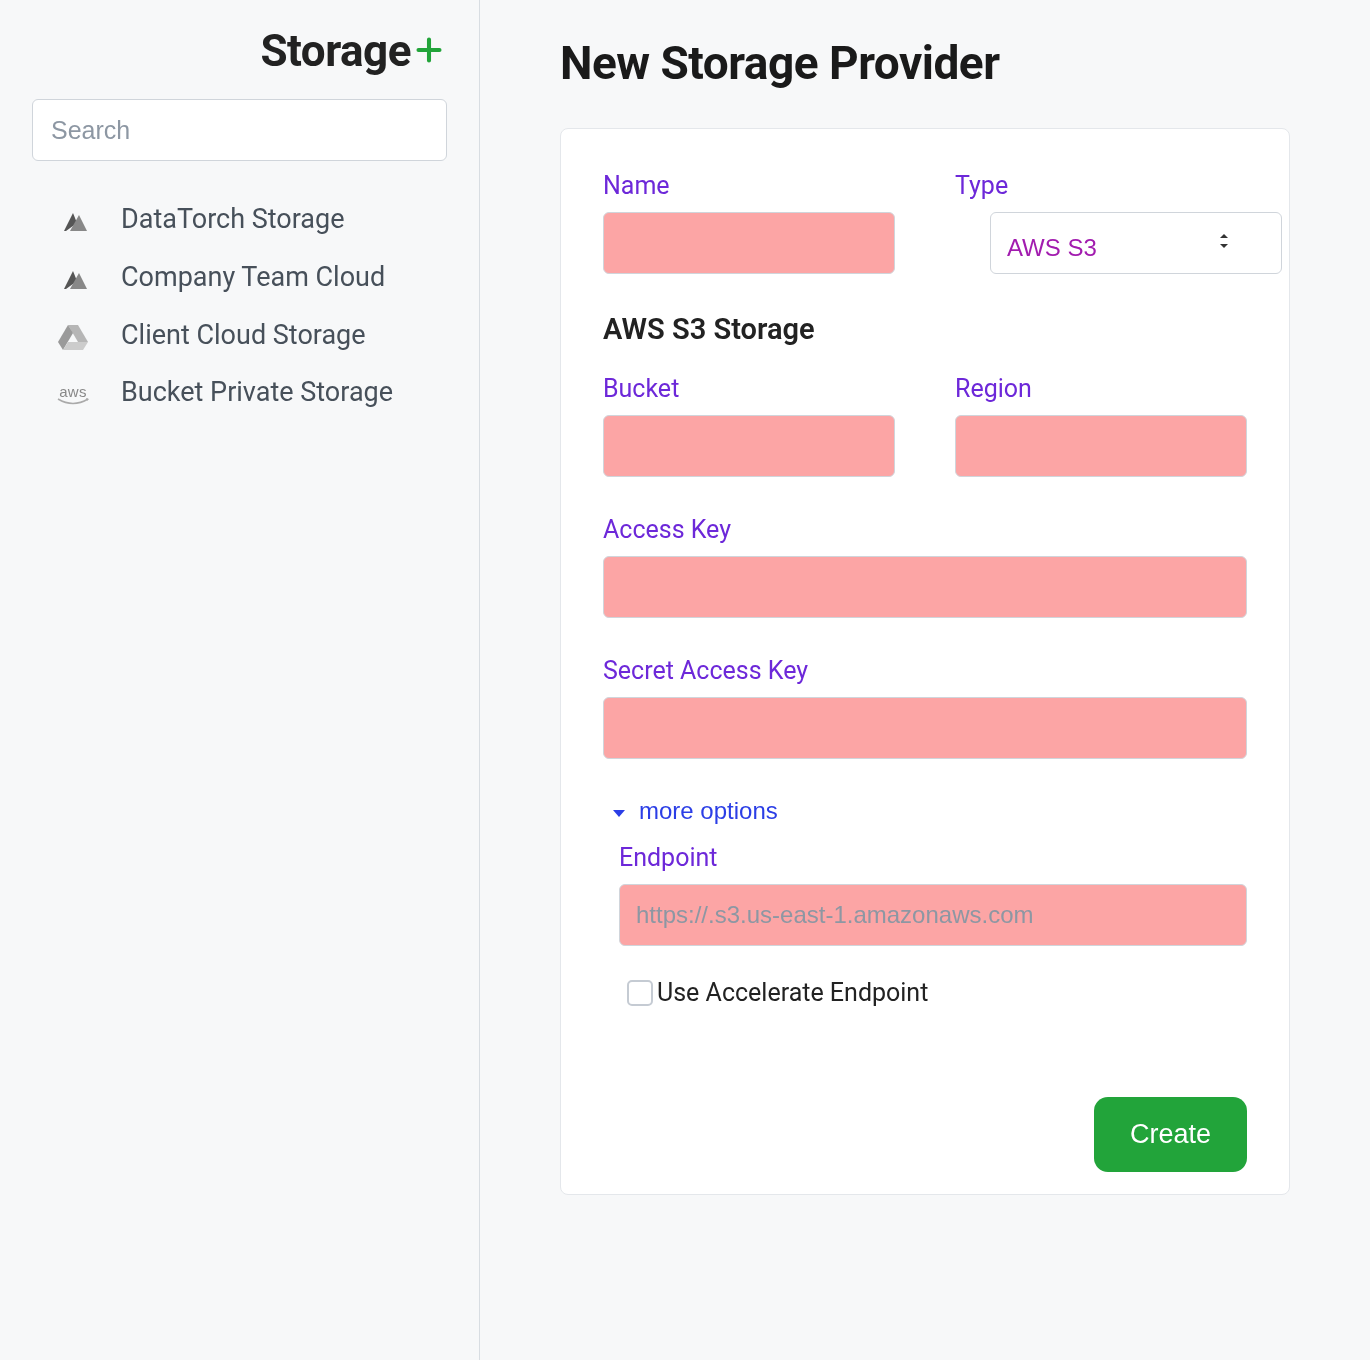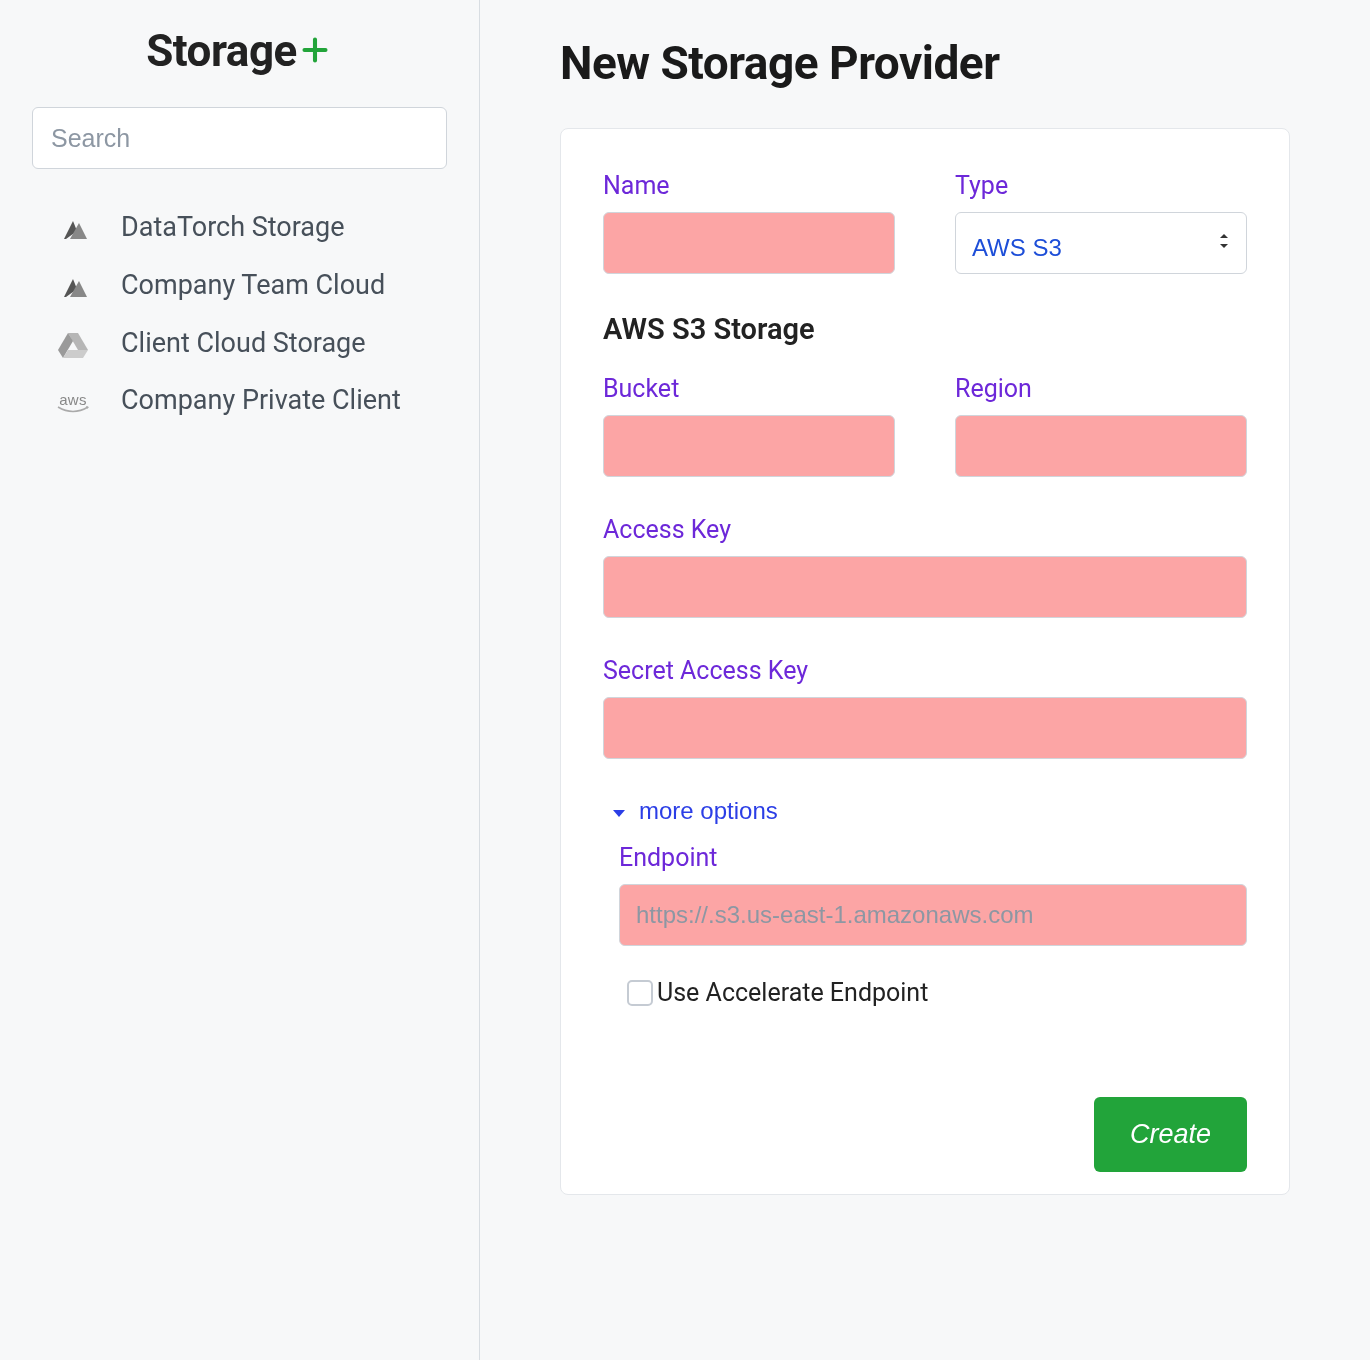--- a/index.html
+++ b/index.html
@@ -20,22 +20,22 @@
       height: 100%;
     }
     .sidebar {
       width: 480px;
       padding: 25px 32px 32px 32px;
       border-right: 1px solid #d8dde2;
     }
     .sidebar-header {
       display: flex;
       align-items: center;
-      justify-content: center;
-      margin-bottom: 30px;
+      justify-content: flex-end;
+      margin-bottom: 22px;
     }
     .sidebar-title {
       font-size: 44px;
       font-weight: 700;
       color: #222;
       letter-spacing: -0.5px;
     }
     .add-button {
       background: none;
       border: none;
@@ -142,25 +142,26 @@
       position: relative;
       width: 100%;
     }
     .select-input {
       width: 100%;
       height: 62px;
       border: 1px solid #d0d5db;
       border-radius: 6px;
       padding: 8px 46px 0 16px;
       font-size: 24px;
-      color: #1d4ed8;
+      color: #a21caf;
       background: #fff;
       appearance: none;
       -webkit-appearance: none;
       cursor: pointer;
+      margin-left: 35px;
     }
     .select-caret {
       position: absolute;
       right: 16px;
       top: 50%;
       transform: translateY(-50%);
       pointer-events: none;
     }
     .section-heading {
       font-size: 29px;
@@ -209,26 +210,25 @@
     }
     .form-footer {
       display: flex;
       justify-content: flex-end;
       margin-top: 90px;
     }
     .create-button {
       background: #22a43a;
       color: #fff;
       border: none;
-      border-radius: 6px;
+      border-radius: 14px;
       font-size: 27px;
       font-weight: 500;
       padding: 22px 36px;
       cursor: pointer;
-      font-style: italic;
     }
     .aws-text {
       font-family: Arial, sans-serif;
       font-size: 15px;
       color: #888;
       letter-spacing: 0.3px;
       line-height: 1;
     }
     .aws-smile {
       display: block;
@@ -281,21 +281,21 @@
         <span class="storage-item-label">Client Cloud Storage</span>
       </div>
       <div class="storage-item">
         <span class="storage-item-icon" style="flex-direction:column;">
           <span class="aws-text">aws</span>
           <svg class="aws-smile" viewBox="0 0 34 8" width="34" height="8">
             <path d="M2 1 Q17 10 32 1" stroke="#aaa" stroke-width="1.6" fill="none"></path>
             <path d="M30 0 L33 1 L31 3 Z" fill="#aaa"></path>
           </svg>
         </span>
-        <span class="storage-item-label">Company Private Client</span>
+        <span class="storage-item-label">Bucket Private Storage</span>
       </div>
     </div>
   </aside>
 
   <main class="main">
     <h1 class="page-title">New Storage Provider</h1>
 
     <div class="card">
       <div class="form-row">
         <div class="form-group">

